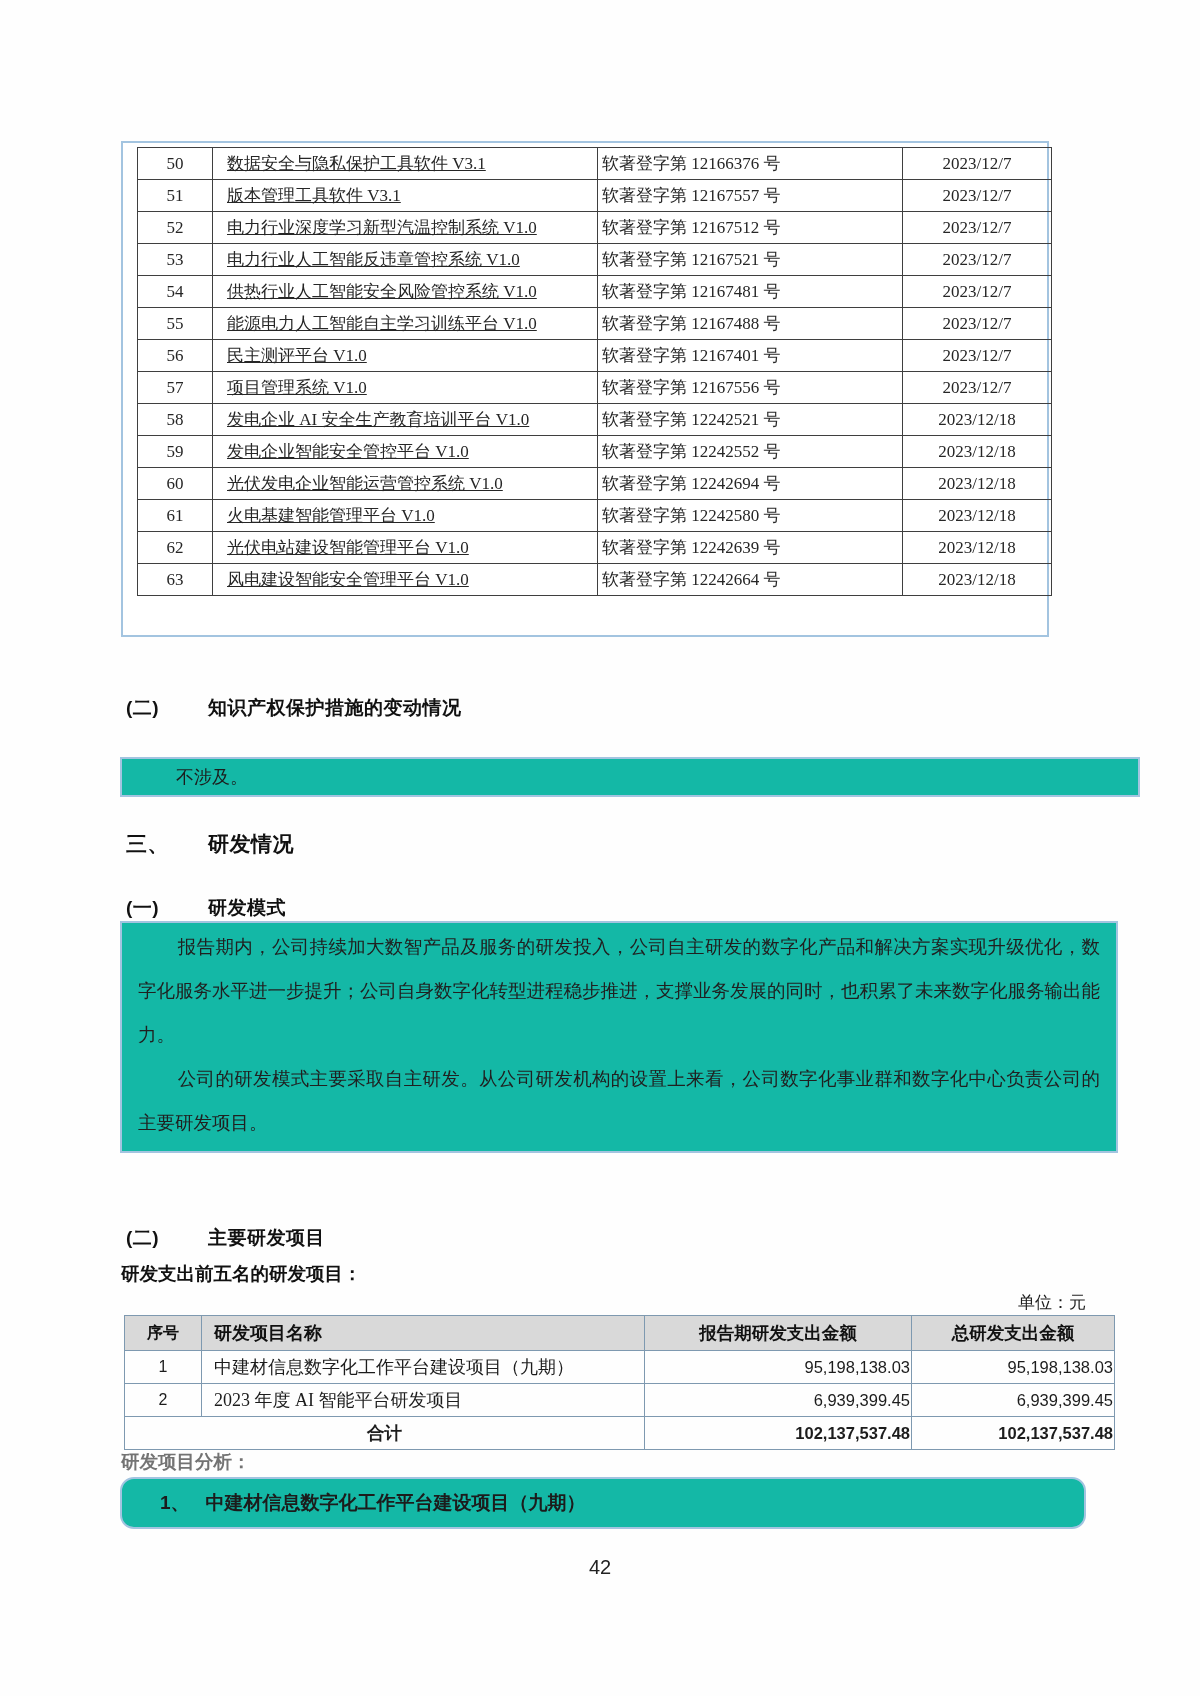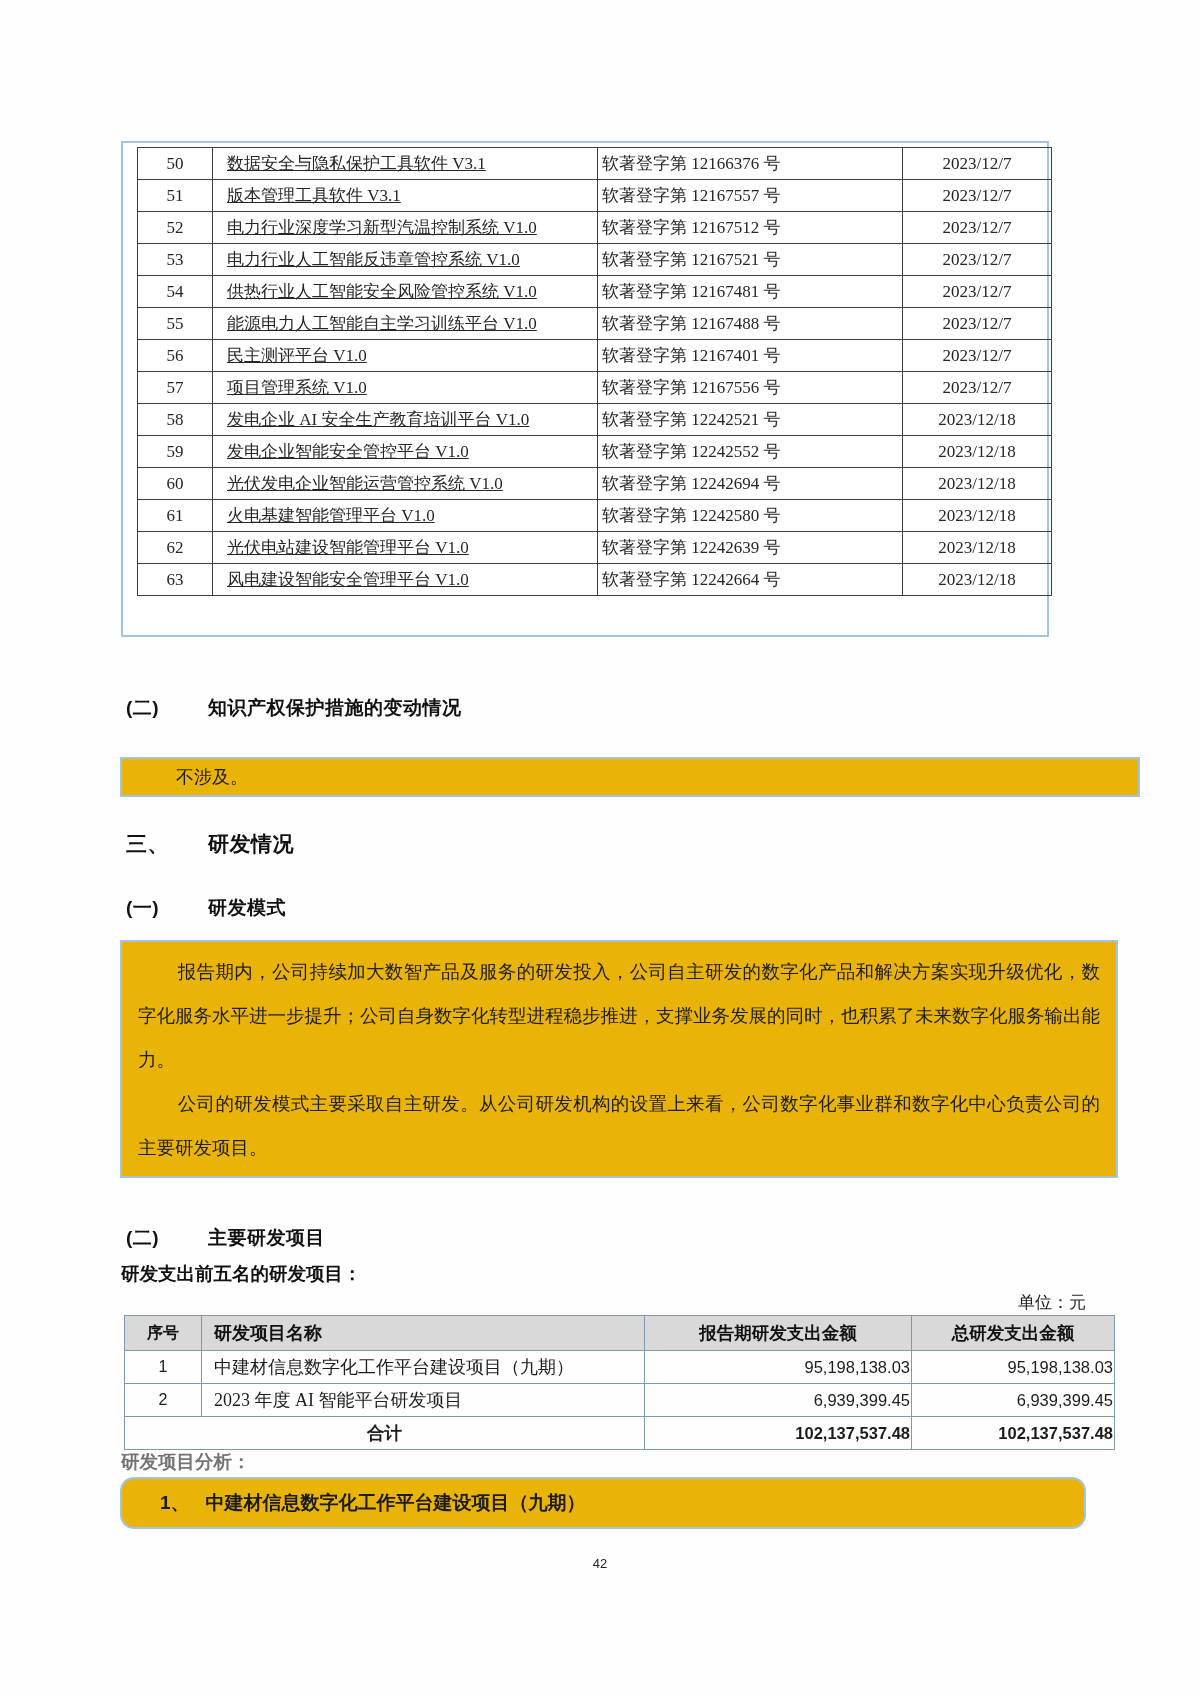--- a/index.html
+++ b/index.html
@@ -31,24 +31,24 @@
     font-weight:700;font-size:19px;color:#111;letter-spacing:0.5px;
   }
   .h2 .h-num{width:82px;}
   .h1{
     position:absolute;left:126px;font-family:"Liberation Sans","DejaVu Sans",sans-serif;
     font-weight:700;font-size:21px;color:#111;letter-spacing:0.5px;
   }
   .h1 .h-num{width:82px;}
   
   .bluebox{
-    position:absolute;left:120px;width:962px;border:2px solid #a3c4e0;background:#eab308;
+    position:absolute;left:120px;width:962px;border:2px solid #a3c4e0;background:#14b8a6;
   }
   .box-na{top:757px;height:36px;line-height:36px;font-size:18px;padding-left:54px;}
-  .box-para{top:940px;height:220px;padding:8px 16px 6px 16px;font-size:18.5px;}
+  .box-para{top:921px;height:220px;padding:2px 16px 6px 16px;font-size:18.5px;}
   .box-para p{margin:0;text-indent:2.15em;line-height:44px;text-align:justify;color:#202020;}
   .box-item{
     top:1477px;height:48px;line-height:48px;
     font-family:"Liberation Sans","DejaVu Sans",sans-serif;font-weight:700;font-size:19px;border-radius:14px;
   }
   .box-item .item-num{display:inline-block;margin-left:38px;}
   .box-item .item-title{display:inline-block;margin-left:16px;}
   
   .subtitle{
     position:absolute;left:121px;top:1261px;
@@ -78,21 +78,21 @@
     text-align:right;
     font-family:"Liberation Sans","DejaVu Sans",sans-serif;font-size:16.5px;
   }
   table.rd tr.sum td{font-weight:700;}
   table.rd tr.sum td.c-label{
     text-align:center;font-family:"Liberation Sans","DejaVu Sans",sans-serif;font-size:17.5px;
   }
   
   .pagenum{
     position:absolute;left:0;top:1556px;width:100%;text-align:center;
-    font-family:"Liberation Sans","DejaVu Sans",sans-serif;font-size:13px;color:#222;
+    font-family:"Liberation Sans","DejaVu Sans",sans-serif;font-size:20px;color:#222;
   }
 </style>
 </head>
 <body>
 
 <div class="page">
 
   <div class="frame1">
     <table class="sw">
       <tbody>

